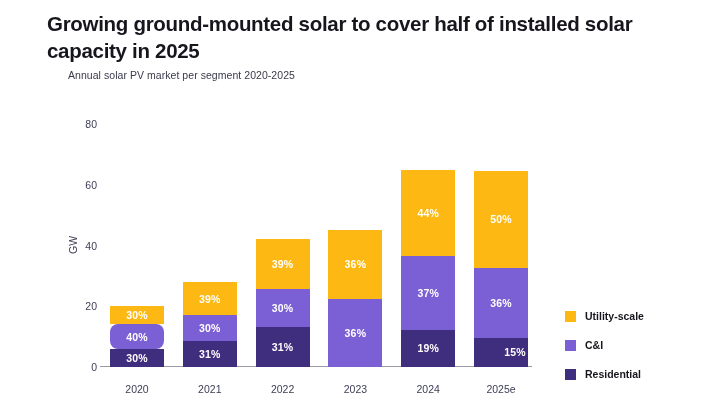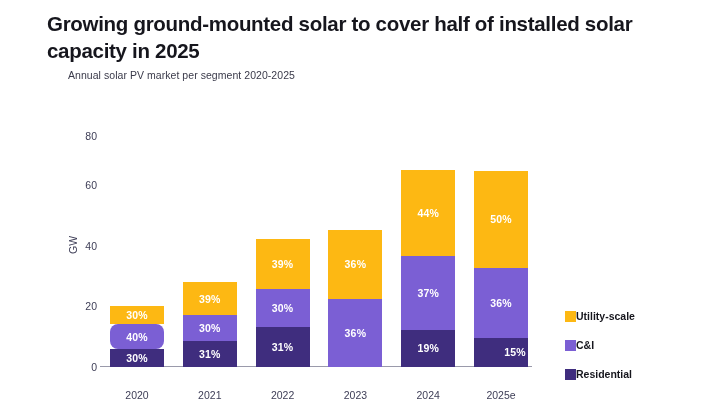--- a/index.html
+++ b/index.html
@@ -92,35 +92,35 @@
   }
   .seg.util { background: #FDB813; }
   .seg.ci   { background: #7B5FD4; }
   .seg.res  { background: #3F2D7E; }
 
   .xlabel {
     position: absolute;
     top: 100%;
     left: 50%;
     transform: translateX(-50%);
-    margin-top: 22px;
+    margin-top: 16px;
     font-size: 10.5px;
     color: #3d3d56;
     white-space: nowrap;
   }
 
   
   .legend {
     position: absolute;
     left: 565px; top: 310px;
     display: flex;
     flex-direction: column;
     gap: 17px;
   }
-  .legend-item { display: flex; align-items: center; gap: 0; }
+  .legend-item { display: flex; align-items: center; gap: 9px; }
   .swatch { width: 11px; height: 11px; flex: 0 0 11px; }
   .legend-label {
     font-size: 10.5px; font-weight: 700; color: #16161d;
     white-space: nowrap;
   }
 </style>
 </head>
 <body>
 
 <div class="page">
@@ -129,21 +129,21 @@
   <div class="subtitle">Annual solar PV market per segment 2020-2025</div>
 
   <div class="yaxis-title">GW</div>
 
   <div class="plot">
     <div id="yticks">
         <div class="ytick" style="top: 243px;">0</div>
         <div class="ytick" style="top: 182.25px;">20</div>
         <div class="ytick" style="top: 121.5px;">40</div>
         <div class="ytick" style="top: 60.75px;">60</div>
-        <div class="ytick" style="top: 12px; text-align: right;">80</div>
+        <div class="ytick" style="top: 0px; text-align: right;">80</div>
       </div>
     <div class="baseline"></div>
     <div class="bars" id="bars">
         <div class="bar-group">
           <div class="bar">
             <div class="seg util" style="height: 18.225px;">
               <span>30%</span>
             </div>
             <div class="seg ci" style="height: 24.3px; border-radius: 8px;">
               <span>40%</span>

